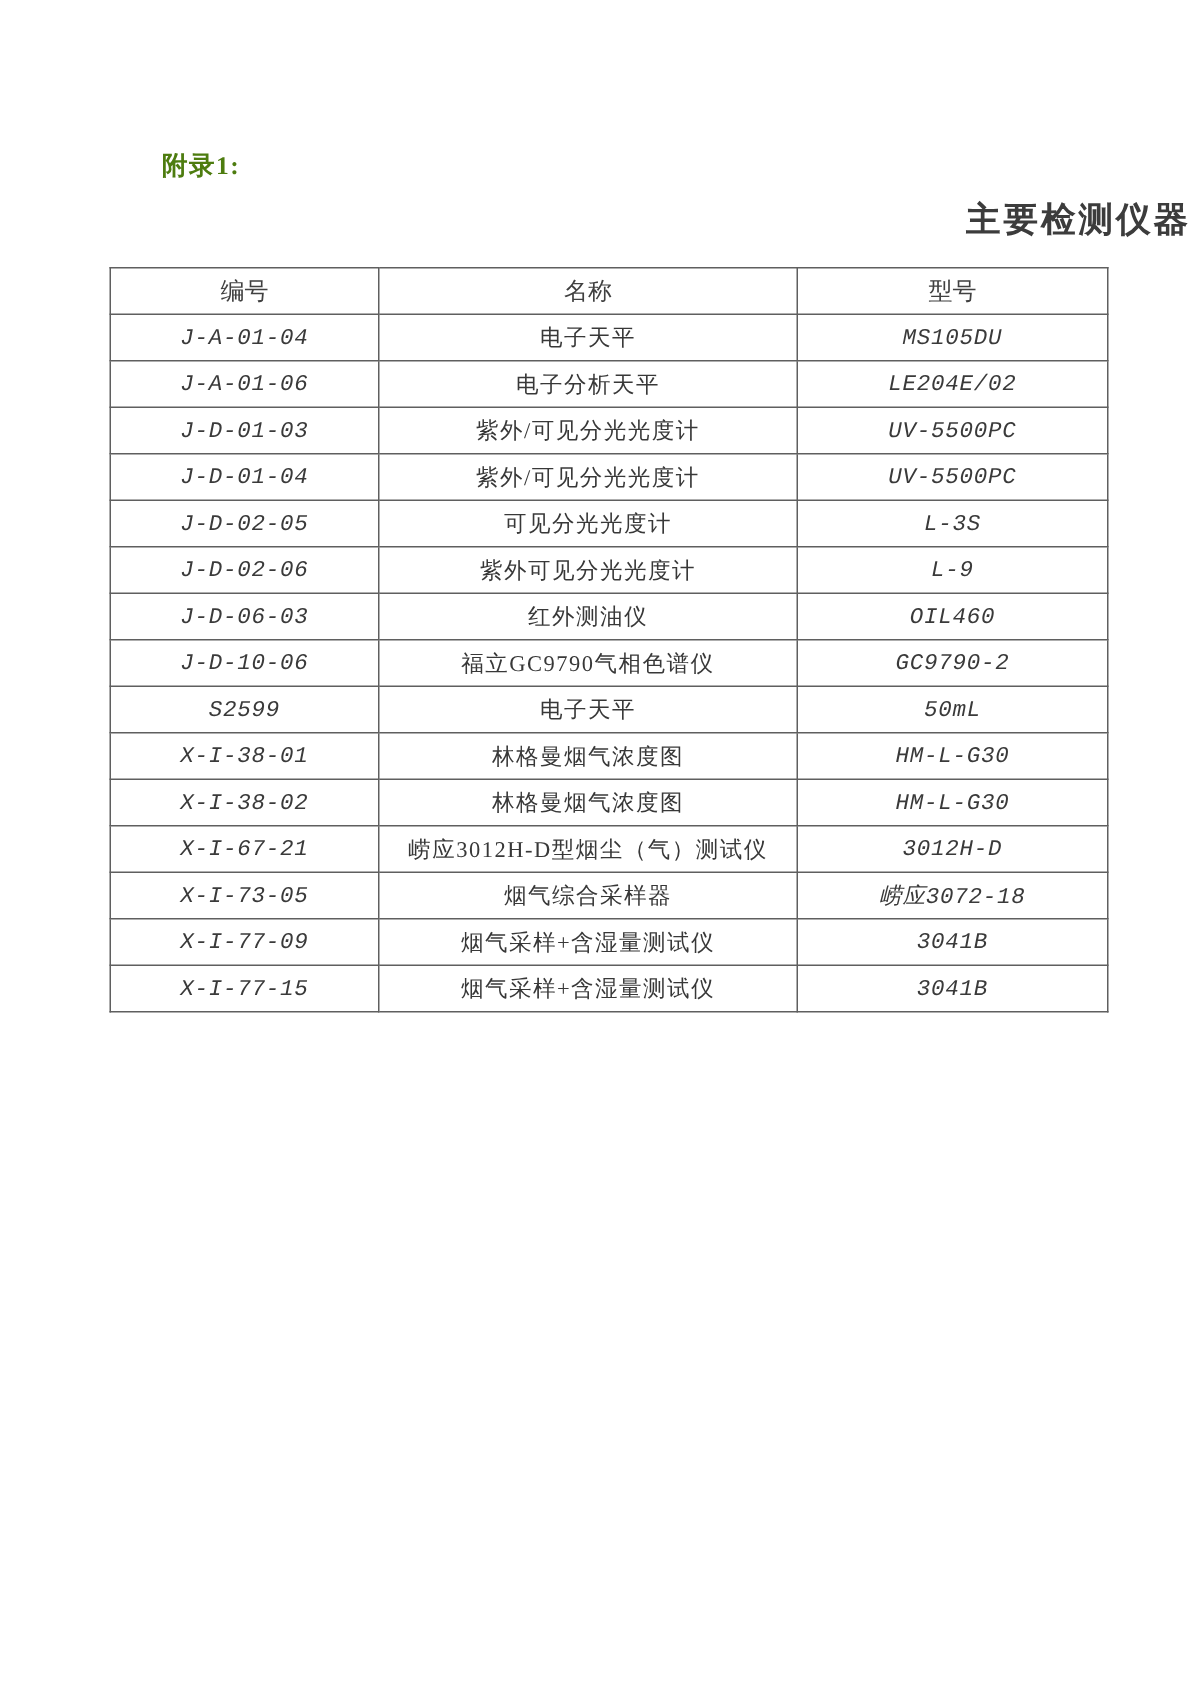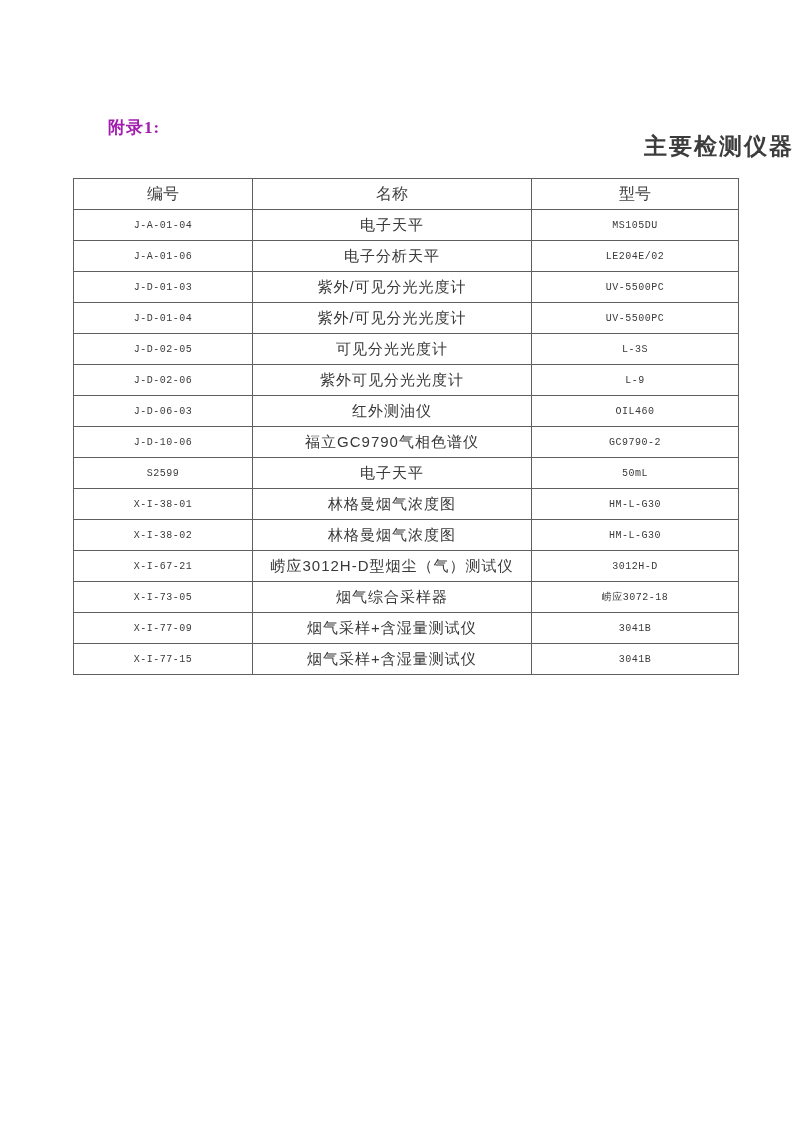--- a/index.html
+++ b/index.html
@@ -12,24 +12,24 @@
     width: 794px;
     height: 1122px;
     background: #ffffff;
     font-family: "Liberation Serif", "DejaVu Serif", serif;
     color: #3a3a3a;
     overflow: hidden;
   }
   .appendix-label {
     position: absolute;
     left: 108px;
-    top: 116px;
+    top: 99px;
     font-size: 17px;
     font-weight: bold;
-    color: #a21caf;
+    color: #4d7c0f;
     letter-spacing: 1px;
   }
   .doc-title {
     position: absolute;
     top: 131px;
     left: 0;
     width: 100%;
     text-align: right;
     font-size: 23px;
     font-weight: bold;
@@ -58,26 +58,27 @@
   .col-w-code  { width: 170px; }
   .col-w-name  { width: 270px; }
   .col-w-model { width: 198px; }
   th.header-cell {
     font-size: 16px;
     color: #404040;
     font-family: "Liberation Serif", "DejaVu Serif", serif;
   }
   td.col-code, td.col-model {
     font-family: "Liberation Mono", "DejaVu Sans Mono", monospace;
-    font-size: 10px;
+    font-size: 15px;
     color: #3a3a3a;
     letter-spacing: 0.5px;
+    font-style: italic;
   }
   td.col-name {
-    font-family: Liberation Sans, sans-serif;
+    font-family: Liberation Serif, serif;
     font-size: 15px;
     color: #383838;
     letter-spacing: 1px;
   }
 </style>
 </head>
 <body>
 
 <div class="page">
 

